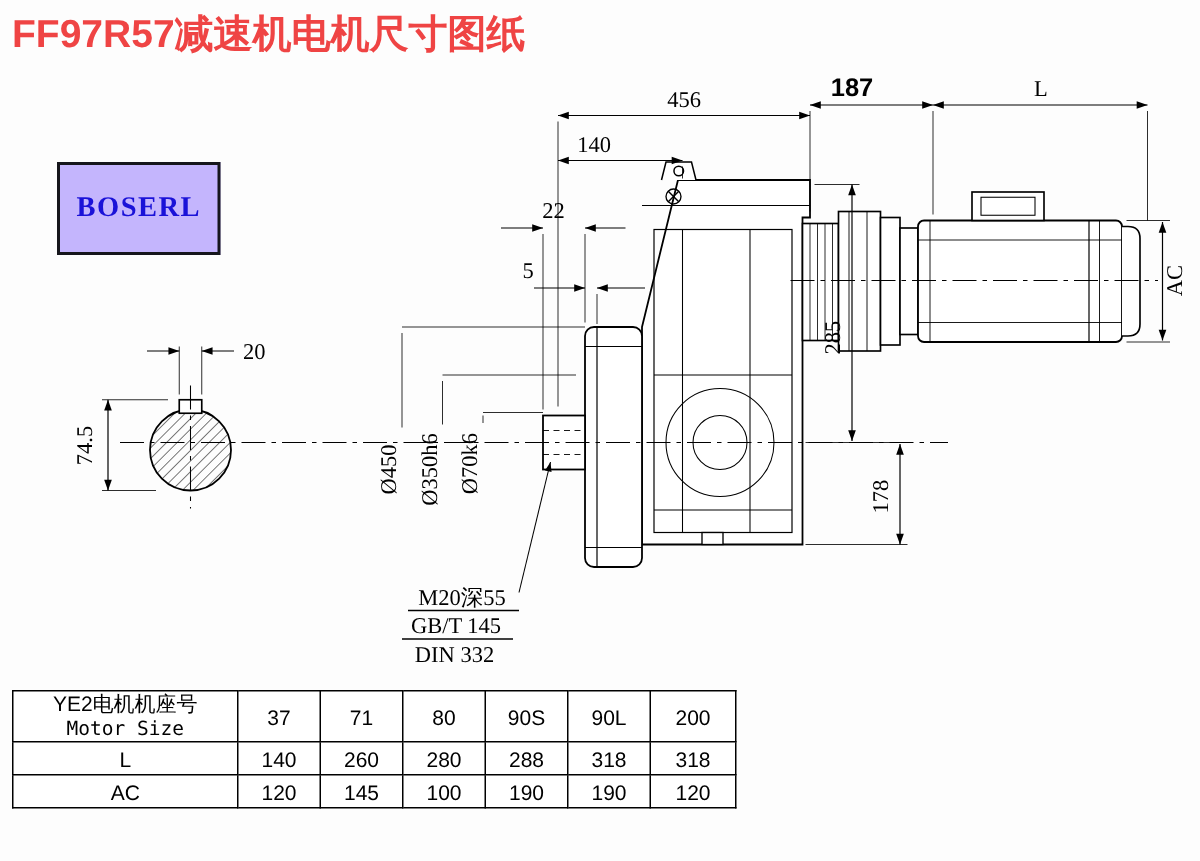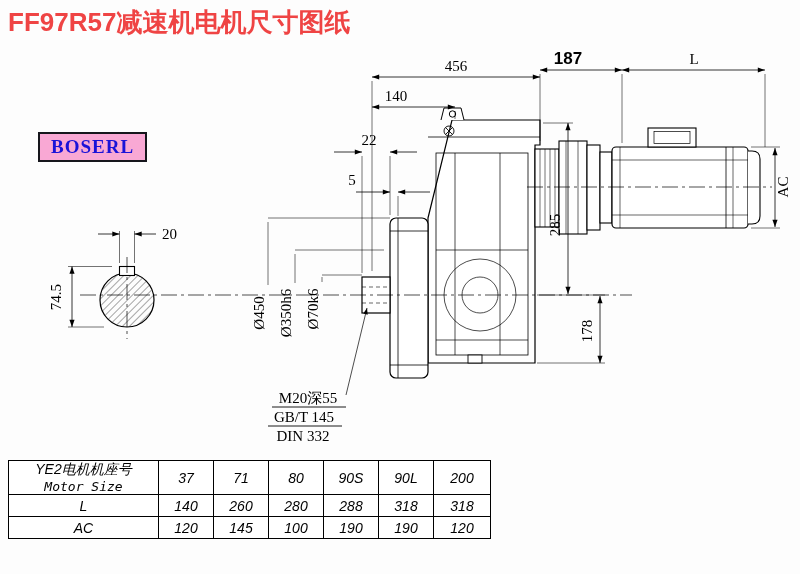--- a/index.html
+++ b/index.html
@@ -1,26 +1,26 @@
 <!DOCTYPE html>
 <html><head>
 <meta charset="utf-8">
 <style>
   html,body{margin:0;padding:0;}
   body{width:800px;height:574px;position:relative;background:#fdfdfd;overflow:hidden;
        font-family:"Liberation Sans",sans-serif;color:#000;}
   .title{position:absolute;left:8px;top:5px;font-size:26px;font-weight:bold;color:#ef4444;}
-  .brand{position:absolute;left:38px;top:108px;border:2px solid #16161c;background:#f9a8d4;
+  .brand{position:absolute;left:38px;top:108px;border:2px solid #16161c;background:#c4b5fd;
          color:#1a12d8;font-family:"Liberation Serif",serif;font-weight:bold;font-size:19px;
-         padding:2px 11px;letter-spacing:1px;margin-top:24px;}
+         padding:18px 11px;letter-spacing:1px;}
   svg{position:absolute;left:0;top:45px;}
   svg text{font-family:"Liberation Serif",serif;fill:#000;}
   .dimtxt{font-size:15px;}
   .dimbold{font-family:"Liberation Sans",sans-serif;font-weight:bold;font-size:17px;}
-  table.dims{position:absolute;left:8px;top:460px;border-collapse:collapse;table-layout:fixed;background:#fff;font-style:italic;}
+  table.dims{position:absolute;left:8px;top:460px;border-collapse:collapse;table-layout:fixed;background:#fff;}
   table.dims td{border:1px solid #000;text-align:center;font-size:14px;padding:0;height:21px;}
   td.hdr{height:40px;}
   .hdr-en{font-family:"DejaVu Sans Mono",monospace;font-size:13px;}
 </style>
 </head>
 <body>
 
 <div class="title">FF97R57减速机电机尺寸图纸</div>
 <div class="brand">BOSERL</div>
 

